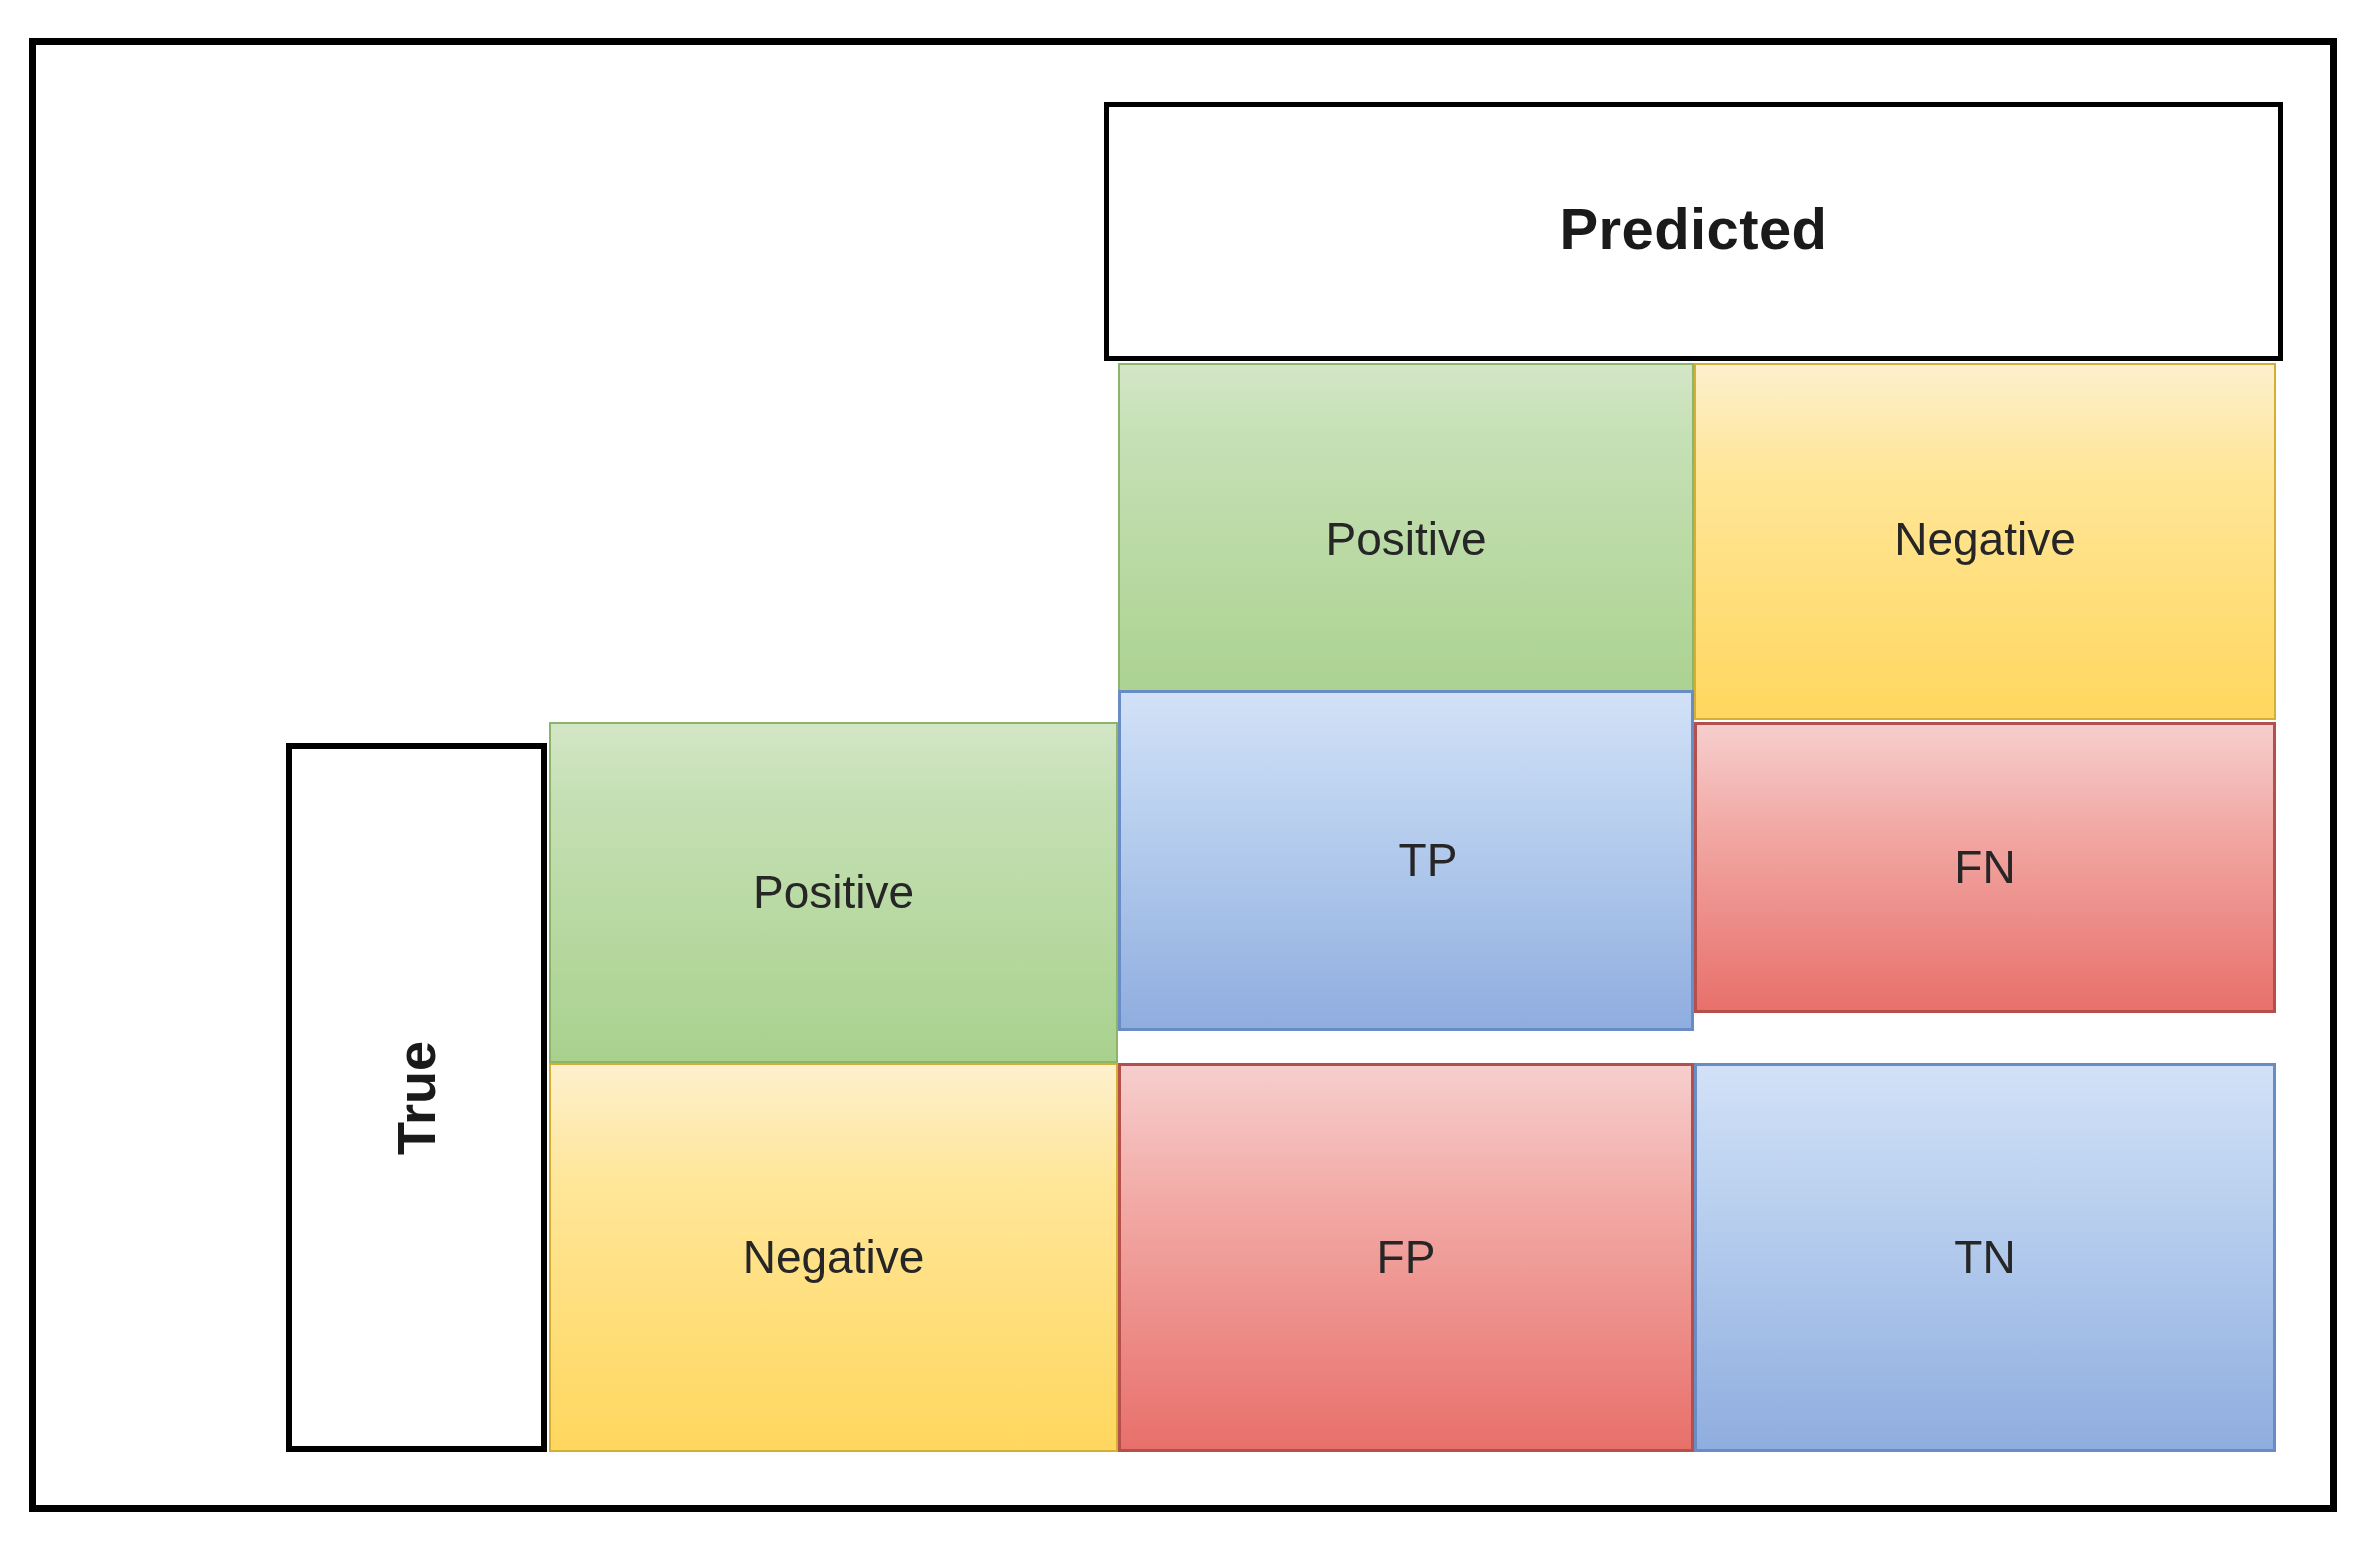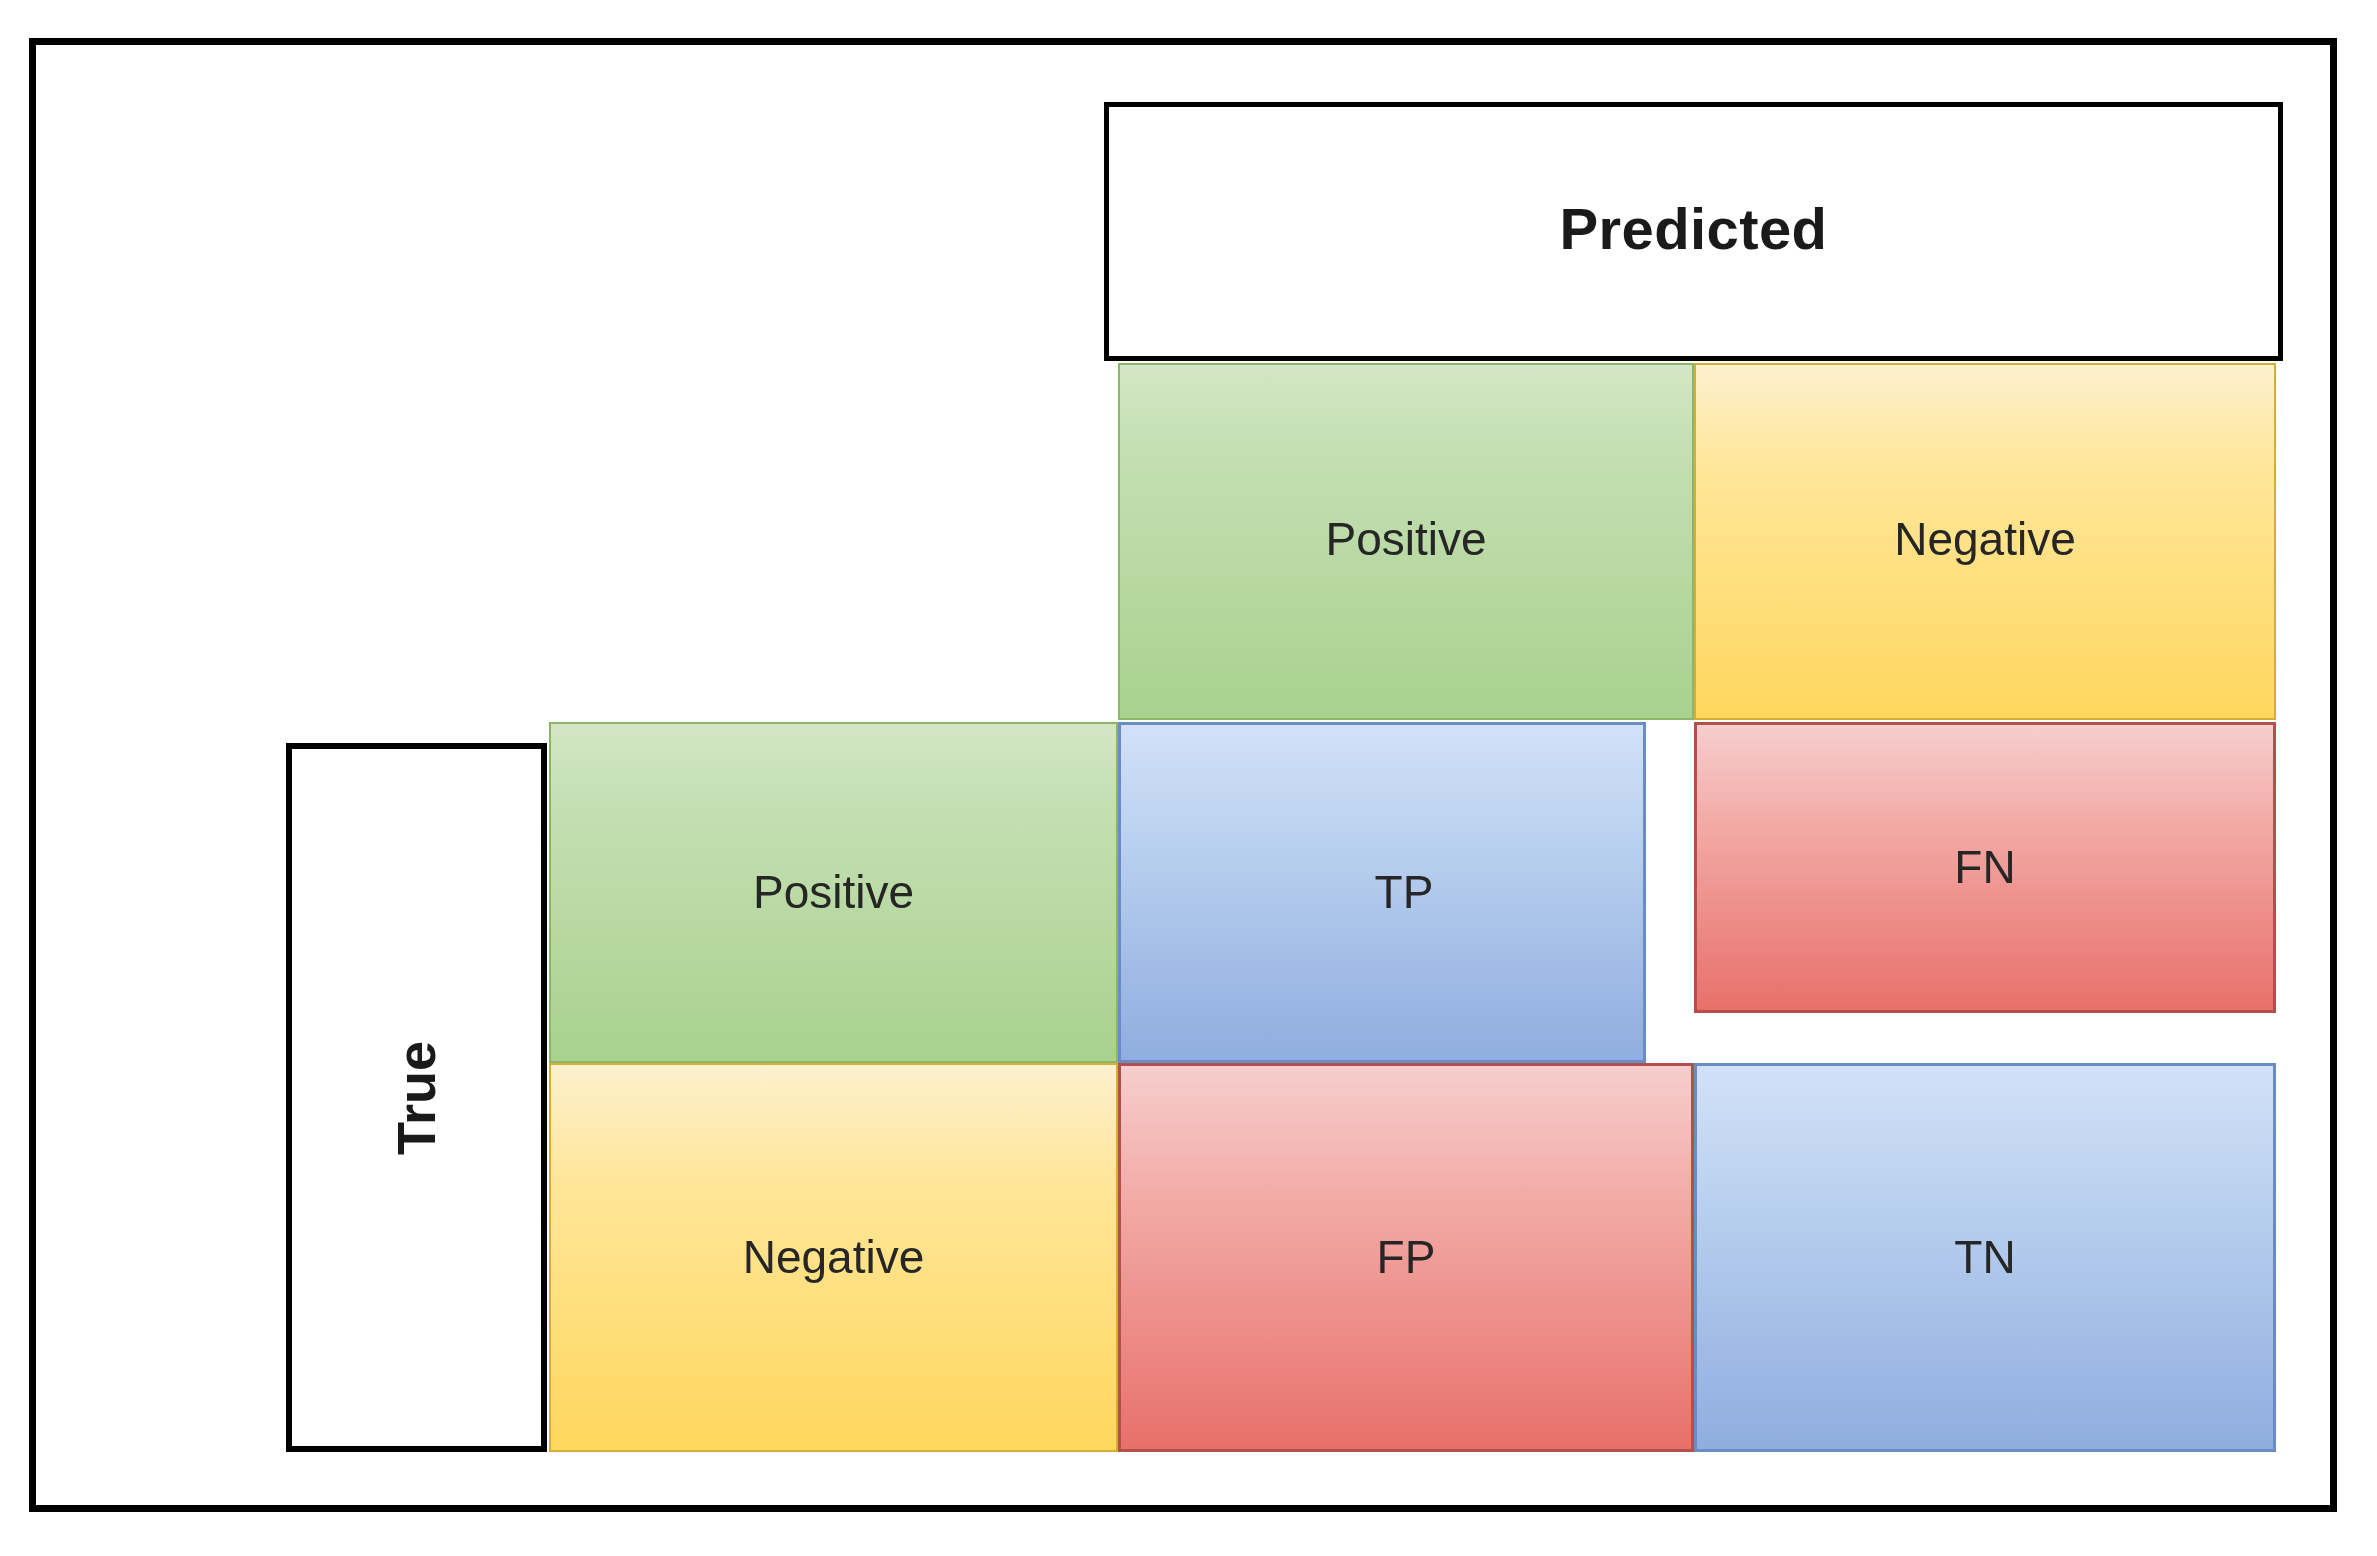--- a/index.html
+++ b/index.html
@@ -114,21 +114,21 @@
     border: 2.3px solid #8cb46a;
   }
   .cell.row-neg {
     left: 549px; top: 1063px; width: 569px; height: 389px;
     background: linear-gradient(to bottom, #fdf0cd 0%, #ffe699 30%, #ffd75e 100%);
     border: 2.3px solid #d4af37;
   }
 
   
   .cell.tp {
-    left: 1118px; top: 722px; width: 528px; height: 341px;
+    left: 1118px; top: 690px; width: 576px; height: 341px;
     background: linear-gradient(to bottom, #d2e1f7 0%, #bdd3f0 30%, #8faddf 100%);
     border: 3.1px solid #6a8cc4;
     padding-left: 44px;
   }
   .cell.fn {
     left: 1694px; top: 722px; width: 582px; height: 291px;
     background: linear-gradient(to bottom, #f6cecd 0%, #f2aaa6 35%, #e8706b 100%);
     border: 3.1px solid #b4504c;
   }
   .cell.fp {

